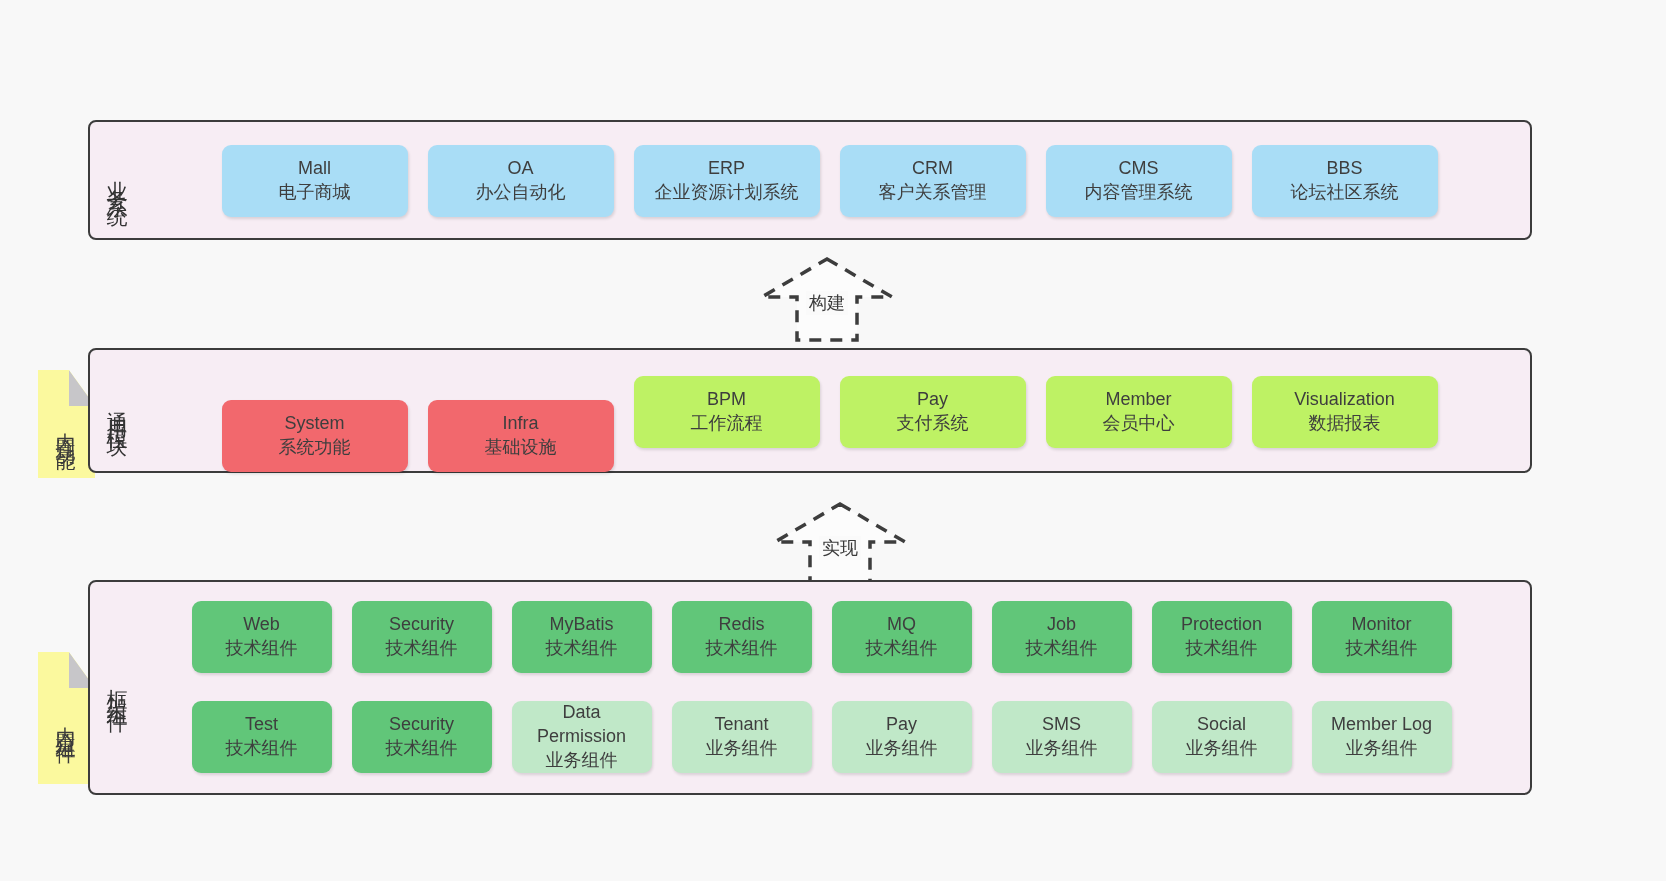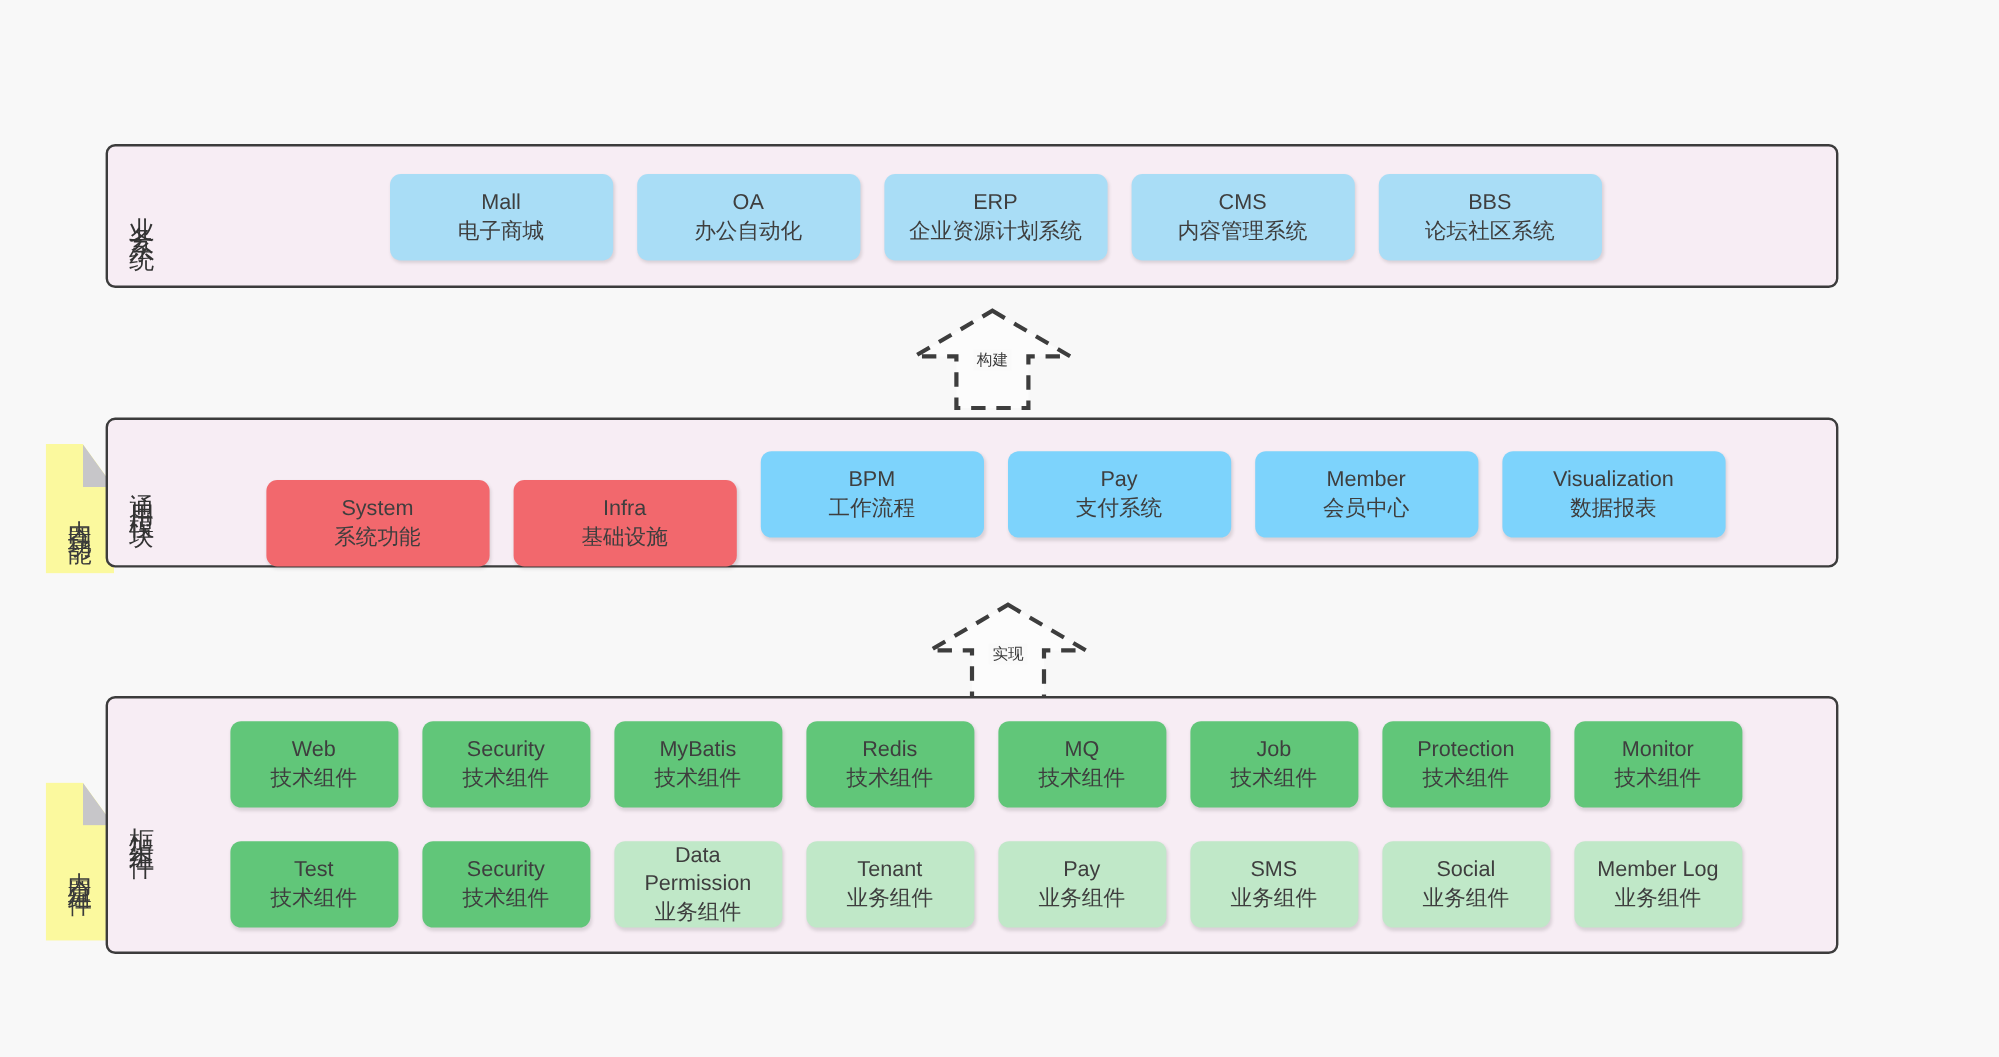--- a/index.html
+++ b/index.html
@@ -37,30 +37,30 @@
     height:72px;border-radius:9px;box-sizing:border-box;
     display:flex;flex-direction:column;align-items:center;justify-content:center;
     text-align:center;line-height:1.32;font-size:18px;color:#3e3e3e;
     box-shadow:1px 2px 3px rgba(0,0,0,0.12);
     padding:2px 4px;
   }
   .w6{width:186px;}
   .w8{width:140px;}
   .blue{background:#a9ddf6;}
   .red{background:#f2686d;margin-top:24px;}
-  .pink{background:#7dd3fc;}
+  .pink{background:#bef264;}
   .green-dark{background:#61c679;}
   .green-light{background:#c0e8c8;}
   .arrow{position:absolute;width:136px;height:88px;z-index:1;}
   .arrow-build{left:759px;top:255px;}
   .arrow-implement{left:772px;top:500px;}
   .arrow svg{display:block;}
   .arrow-label{
     position:absolute;left:50%;top:36px;transform:translateX(-50%);
-    background:#fafafa;padding:0 3px;font-size:13px;color:#3a3a3a;
+    background:#fafafa;padding:0 3px;font-size:18px;color:#3a3a3a;
     white-space:nowrap;
   }
   .sticky-note{
     position:absolute;left:38px;width:57px;z-index:1;
     background:#fbf99e;
     clip-path:polygon(0 0,31px 0,57px 36px,57px 100%,0 100%);
     display:flex;align-items:center;justify-content:center;
   }
   .note-features{top:370px;height:108px;}
   .note-components{top:652px;height:132px;}
@@ -87,20 +87,24 @@
         <span class="box-title">Mall</span>
         <span class="box-sub">电子商城</span>
       </div>
       <div class="box w6 blue">
         <span class="box-title">OA</span>
         <span class="box-sub">办公自动化</span>
       </div>
       <div class="box w6 blue">
         <span class="box-title">ERP</span>
         <span class="box-sub">企业资源计划系统</span>
+      </div>
+      <div class="box w6 blue">
+        <span class="box-title">CRM</span>
+        <span class="box-sub">客户关系管理</span>
       </div>
       <div class="box w6 blue">
         <span class="box-title">CMS</span>
         <span class="box-sub">内容管理系统</span>
       </div>
       <div class="box w6 blue">
         <span class="box-title">BBS</span>
         <span class="box-sub">论坛社区系统</span>
       </div>
     </div>

